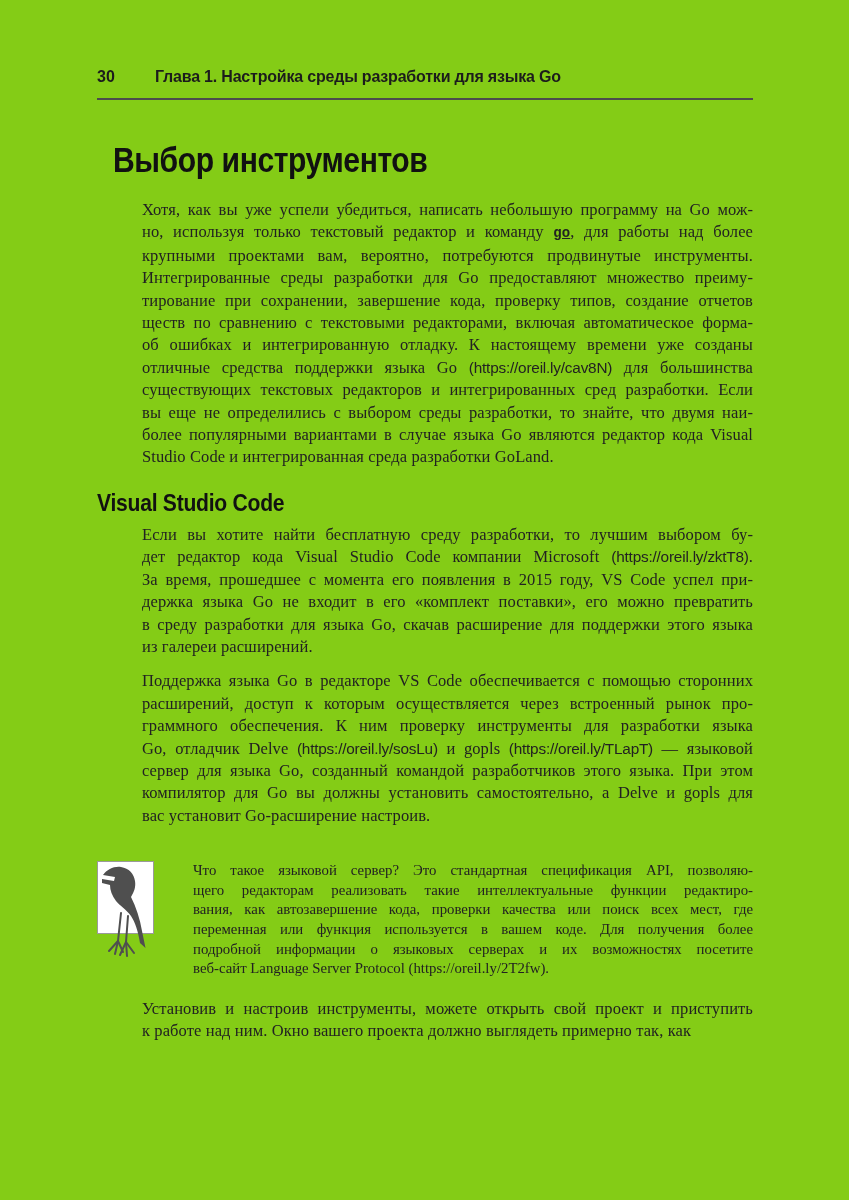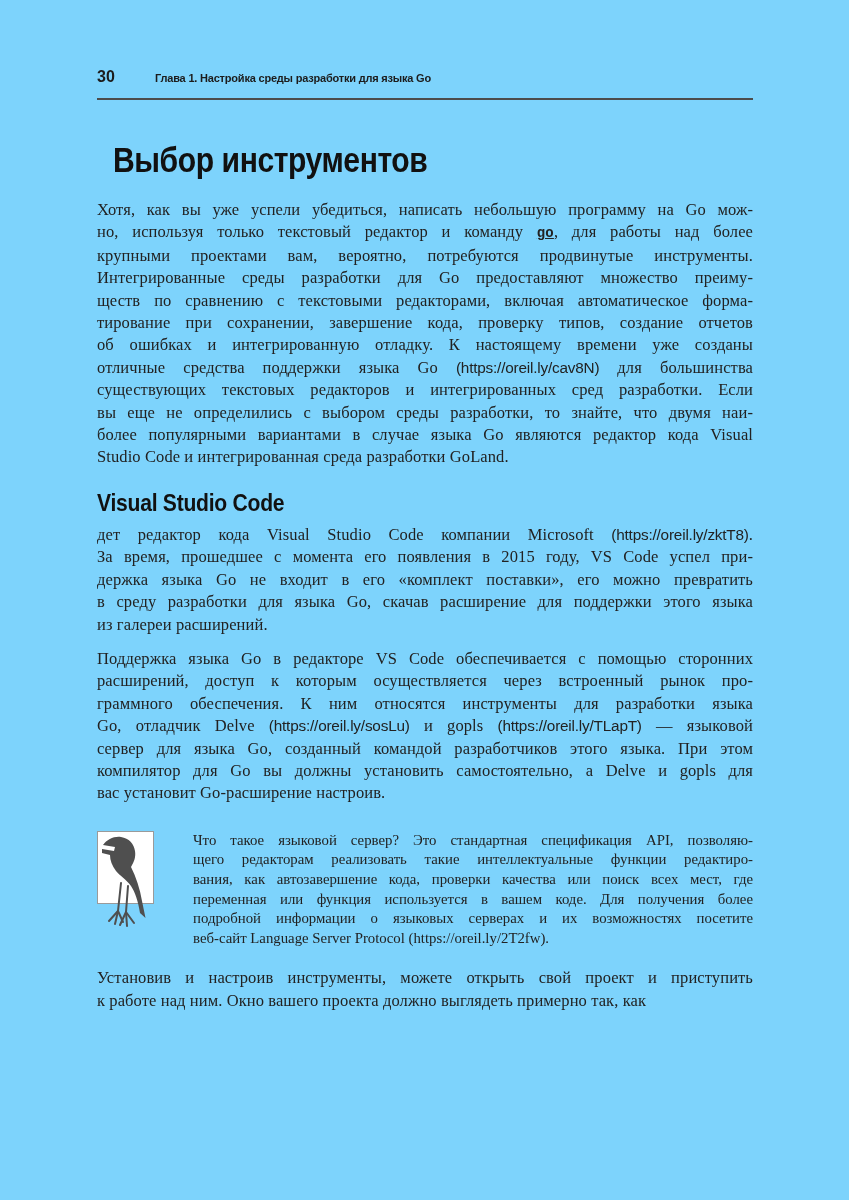--- a/index.html
+++ b/index.html
@@ -7,56 +7,56 @@
     --heading-ink:#111111;
     --rule:#4c4c4c;
     --bird:#4f4f4f;
   }
   html,body{margin:0;padding:0;background:#ffffff;}
   .page{
     position:relative;
     width:849px;height:1200px;
     box-sizing:border-box;
     padding:68px 96px 8px 97px;
-    background:#7dd3fc;
+    background:#84cc16;
     font-family:"Liberation Serif", serif;
     color:var(--ink);
     overflow:hidden;
   }
   
   .pagehead{display:flex;align-items:baseline;height:20px;
     font-family:"Liberation Sans", sans-serif;color:#1c1c1c;}
   .pagenum{font-size:16px;font-weight:bold;min-width:22px;letter-spacing:0;}
-  .chapter{margin-left:36px;font-size:11px;font-weight:bold;letter-spacing:-0.2px;}
+  .chapter{margin-left:36px;font-size:16px;font-weight:bold;letter-spacing:-0.2px;}
   .rule{margin-top:10px;border-top:2px solid var(--rule);height:0;}
   
   .h1{margin:41px 0 0 16px;height:37px;color:var(--heading-ink);}
   .h1 .cx{display:inline-block;transform:scaleX(0.86);transform-origin:left center;
     font-family:"Liberation Sans", sans-serif;font-weight:bold;font-size:35px;
     line-height:37px;letter-spacing:-0.5px;white-space:nowrap;}
   .h2{margin:21px 0 0 0;height:26px;color:var(--heading-ink);}
   .h2 .cx{display:inline-block;transform:scaleX(0.88);transform-origin:left center;
     font-family:"Liberation Sans", sans-serif;font-weight:bold;font-size:24px;
     line-height:26px;letter-spacing:-0.3px;white-space:nowrap;}
   
-  .para{margin-top:12px;}
+  .para{margin-top:12px;margin-left:45px;}
   .para.first{margin-top:21px;}
   .para.p3{margin-top:12px;}
   .para.vs1{margin-top:8px;}
   .para.closing{margin-top:19px;}
   .body .line{
     font-size:16.5px;line-height:22.4px;
     text-align:justify;text-align-last:justify;
     letter-spacing:0.1px;
   }
   .body .line.last{text-align-last:left;}
   .mono{font-family:"Liberation Mono", monospace;font-weight:bold;font-size:0.85em;text-decoration:underline;}
   .sans{font-family:"Liberation Sans", sans-serif;font-size:0.93em;letter-spacing:-0.2px;}
   
-  .note{display:flex;margin-top:26px;}
+  .note{display:flex;margin-top:34px;}
   .note-icon-box{
     position:relative;flex:0 0 auto;
     width:57px;height:73px;
     border:1px solid #9a9a9a;
     box-sizing:border-box;
     background:#fff;
   }
   .note-icon-box svg{position:absolute;top:1px;left:0;overflow:visible;}
   .note-text{margin-left:39px;width:560px;}
   .note-text .line{
@@ -76,44 +76,45 @@
   </header>
   <div class="rule"></div>
 
   <h1 class="h1"><span class="cx">Выбор инструментов</span></h1>
 
   <div class="para first body">
       <div class="line">Хотя, как вы уже успели убедиться, написать небольшую программу на Go мож-</div>
       <div class="line">но, используя только текстовый редактор и команду <span class="mono">go</span>, для работы над более</div>
       <div class="line">крупными проектами вам, вероятно, потребуются продвинутые инструменты.</div>
       <div class="line">Интегрированные среды разработки для Go предоставляют множество преиму-</div>
+      <div class="line">тирование при сохранении, завершение кода, проверку типов, создание отчетов</div>
       <div class="line">ществ по сравнению с текстовыми редакторами, включая автоматическое форма-</div>
-      <div class="line">тирование при сохранении, завершение кода, проверку типов, создание отчетов</div>
       <div class="line">об ошибках и интегрированную отладку. К настоящему времени уже созданы</div>
       <div class="line">отличные средства поддержки языка Go <span class="sans">(https://oreil.ly/cav8N)</span> для большинства</div>
       <div class="line">существующих текстовых редакторов и интегрированных сред разработки. Если</div>
       <div class="line">вы еще не определились с выбором среды разработки, то знайте, что двумя наи-</div>
       <div class="line">более популярными вариантами в случае языка Go являются редактор кода Visual</div>
       <div class="line last">Studio Code и интегрированная среда разработки GoLand.</div>
     </div>
 
   <h2 class="h2"><span class="cx">Visual Studio Code</span></h2>
 
   <div class="para vs1 body">
+      <div class="line">Если вы хотите найти бесплатную среду разработки, то лучшим выбором бу-</div>
       <div class="line">дет редактор кода Visual Studio Code компании Microsoft <span class="sans">(https://oreil.ly/zktT8)</span>.</div>
       <div class="line">За время, прошедшее с момента его появления в 2015 году, VS Code успел при-</div>
       <div class="line">держка языка Go не входит в его «комплект поставки», его можно превратить</div>
       <div class="line">в среду разработки для языка Go, скачав расширение для поддержки этого языка</div>
       <div class="line last">из галереи расширений.</div>
     </div>
 
   <div class="para p3 body">
       <div class="line">Поддержка языка Go в редакторе VS Code обеспечивается с помощью сторонних</div>
       <div class="line">расширений, доступ к которым осуществляется через встроенный рынок про-</div>
-      <div class="line">граммного обеспечения. К ним относятся инструменты для разработки языка</div>
+      <div class="line">граммного обеспечения. К ним проверку инструменты для разработки языка</div>
       <div class="line">Go, отладчик Delve <span class="sans">(https://oreil.ly/sosLu)</span> и gopls <span class="sans">(https://oreil.ly/TLapT)</span> — языковой</div>
       <div class="line">сервер для языка Go, созданный командой разработчиков этого языка. При этом</div>
       <div class="line">компилятор для Go вы должны установить самостоятельно, а Delve и gopls для</div>
       <div class="line last">вас установит Go-расширение настроив.</div>
     </div>
 
   <div class="note">
     <div class="note-icon-box">
       <svg width="55" height="100" viewBox="0 0 55 100" xmlns="http://www.w3.org/2000/svg">
         <path fill="#4f4f4f" d="M4,16 L16,18 L17,14 L5,12

